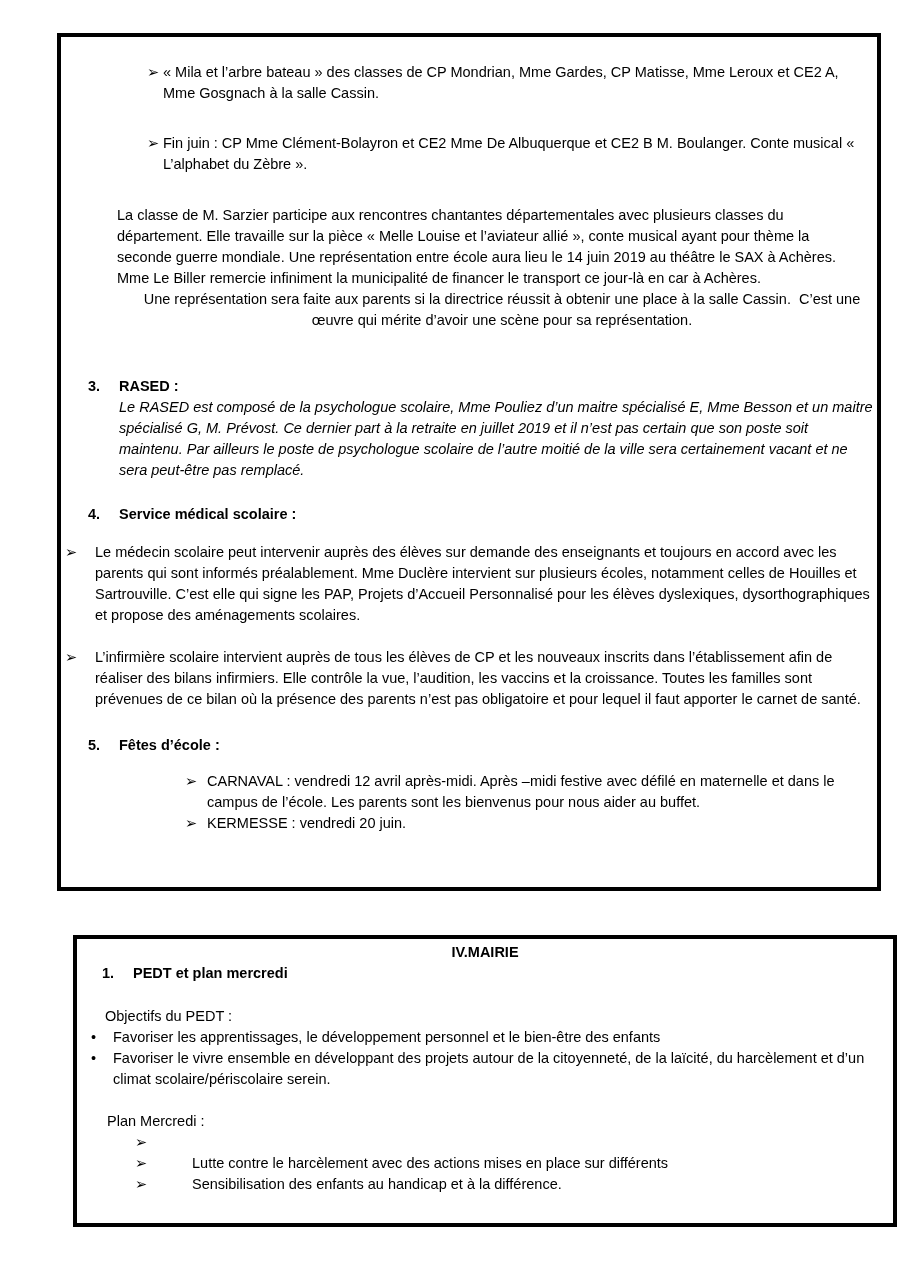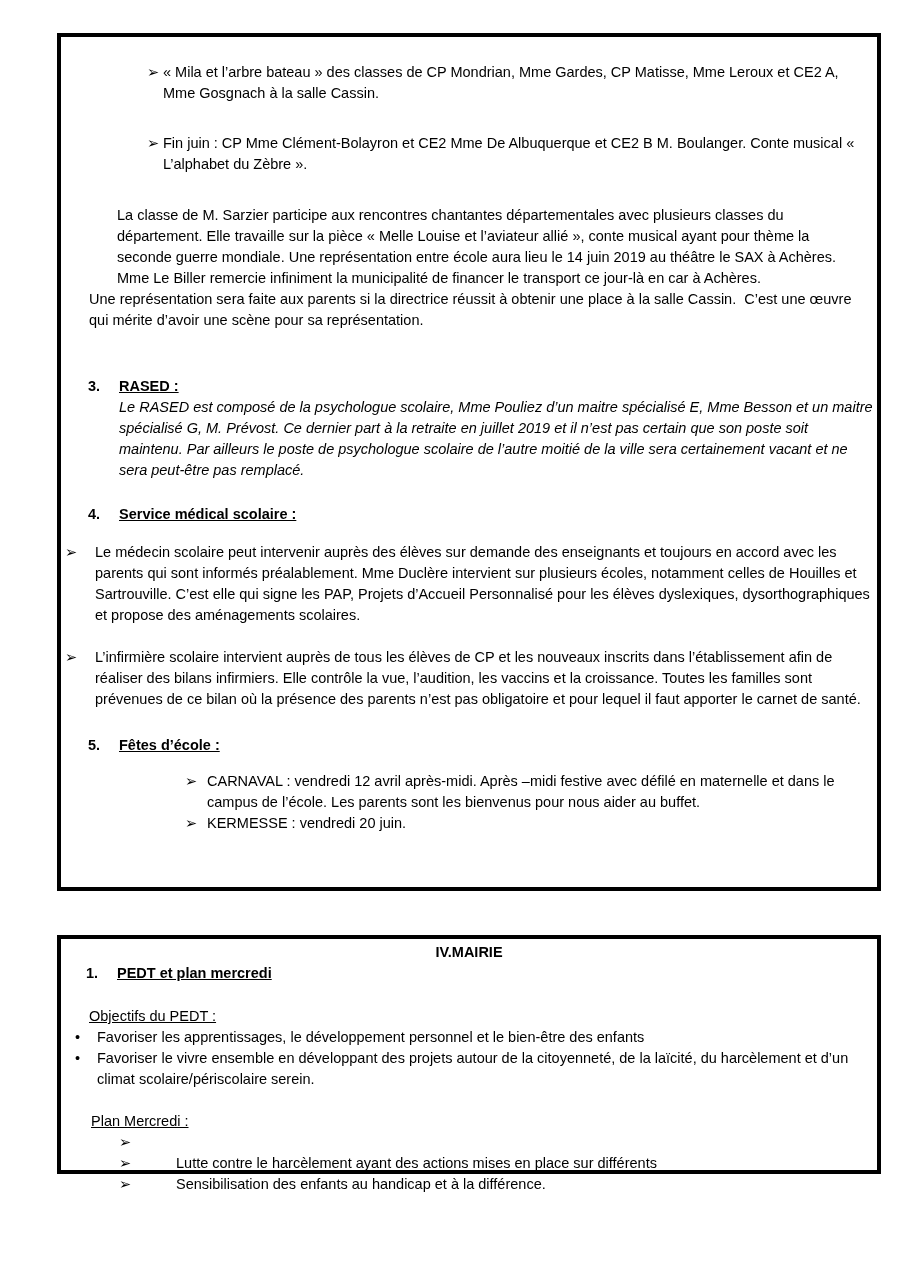--- a/index.html
+++ b/index.html
@@ -19,35 +19,35 @@
   }
   .page-box {
     position: absolute;
     left: 57px;
     width: 824px;
     border: 4px solid #000000;
     box-sizing: border-box;
     background: #ffffff;
   }
   #box1 { top: 33px;  height: 858px; }
-  #box2 { top: 935px; height: 239px; }
+  #box2 { top: 935px; height: 292px; margin-left: 16px; }
 
   .txt { white-space: pre-wrap; }
   .row { display: flex; align-items: flex-start; }
   .glyph { flex-shrink: 0; }
-  .u { text-decoration: underline; }
+  .u { }
 
   
   #b1-bullet-mila      { margin: 25px 6px 0 86px; }
   #b1-bullet-finjuin   { margin: 29px 6px 0 86px; }
   #b1-bullet-mila .glyph,
   #b1-bullet-finjuin .glyph { width: 16px; }
 
   #b1-para-sarzier        { margin: 30px 12px 0 56px; }
-  #b1-para-representation { margin: 0 4px 0 28px; }
+  #b1-para-representation { margin: 0 4px 0 70px; text-align: center; }
 
   .sec-heading { font-weight: bold; }
   .sec-heading .num   { flex: 0 0 31px; }
   #b1-sec3-heading { margin: 45px 0 0 27px; }
   #b1-sec3-body    { margin: 0 4px 0 58px; font-style: italic; }
   #b1-sec4-heading { margin: 23px 0 0 27px; }
   #b1-sec5-heading { margin: 25px 0 0 27px; }
 
   #b1-bullet-medecin    { margin: 17px 4px 0 4px; }
   #b1-bullet-infirmiere { margin: 21px 4px 0 4px; }
@@ -149,20 +149,20 @@
     <span class="txt">Favoriser le vivre ensemble en développant des projets autour de la citoyenneté, de la laïcité, du harcèlement et d’un climat scolaire/périscolaire serein.</span>
   </div>
 
   <div class="u" id="b2-plan-title">Plan Mercredi :</div>
 
   <div class="row plan-bullet">
     <span class="glyph">➢</span>
   </div>
   <div class="row plan-bullet">
     <span class="glyph">➢</span>
-    <span class="txt">Lutte contre le harcèlement ayant des actions mises en place sur différents</span>
+    <span class="txt">Lutte contre le harcèlement avec des actions mises en place sur différents</span>
   </div>
   <div class="row plan-bullet">
     <span class="glyph">➢</span>
     <span class="txt">Sensibilisation des enfants au handicap et à la différence.</span>
   </div>
 
 </div>
 
 </body></html>

